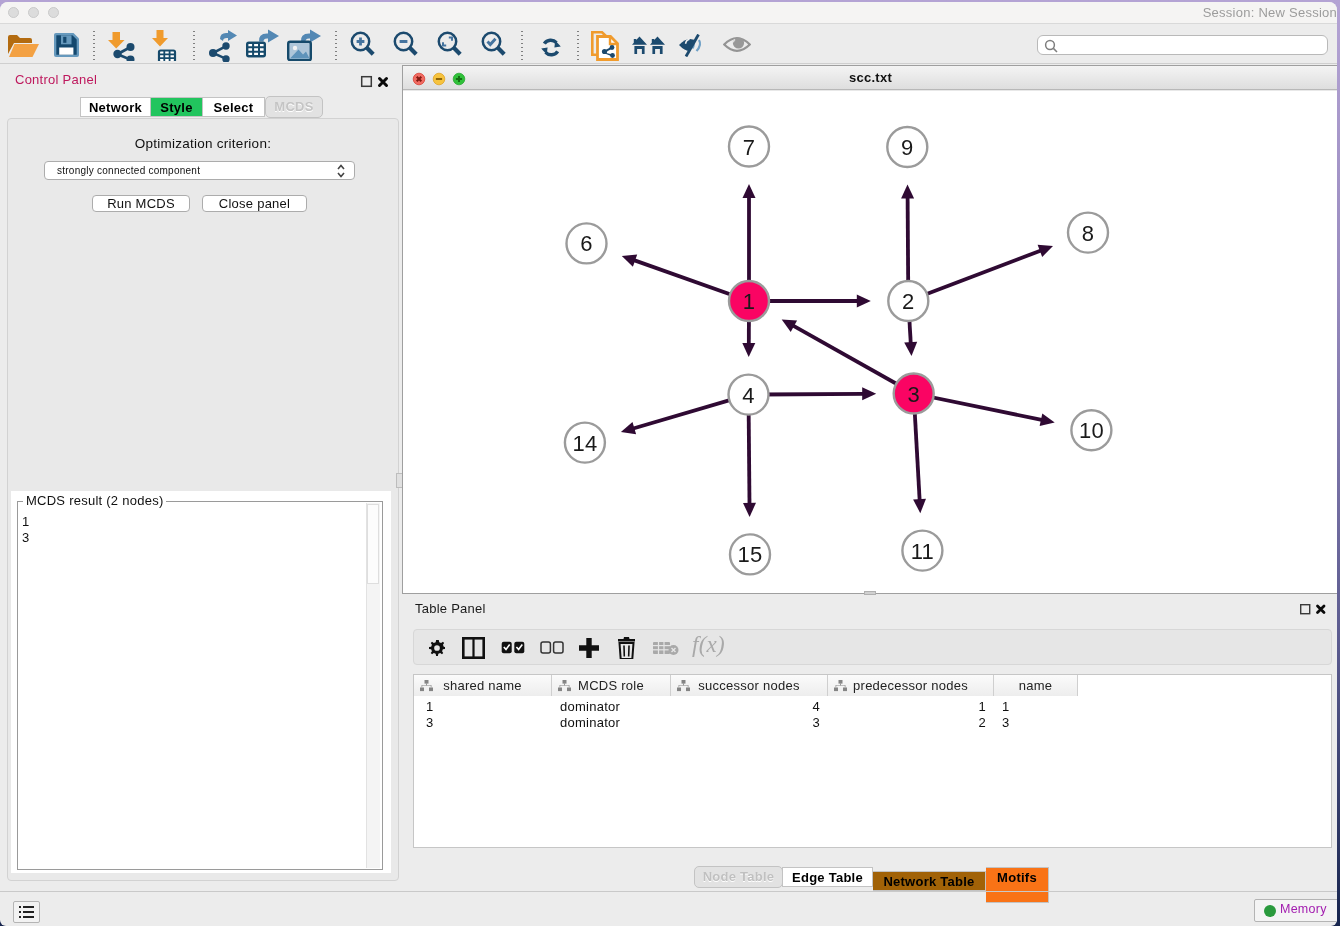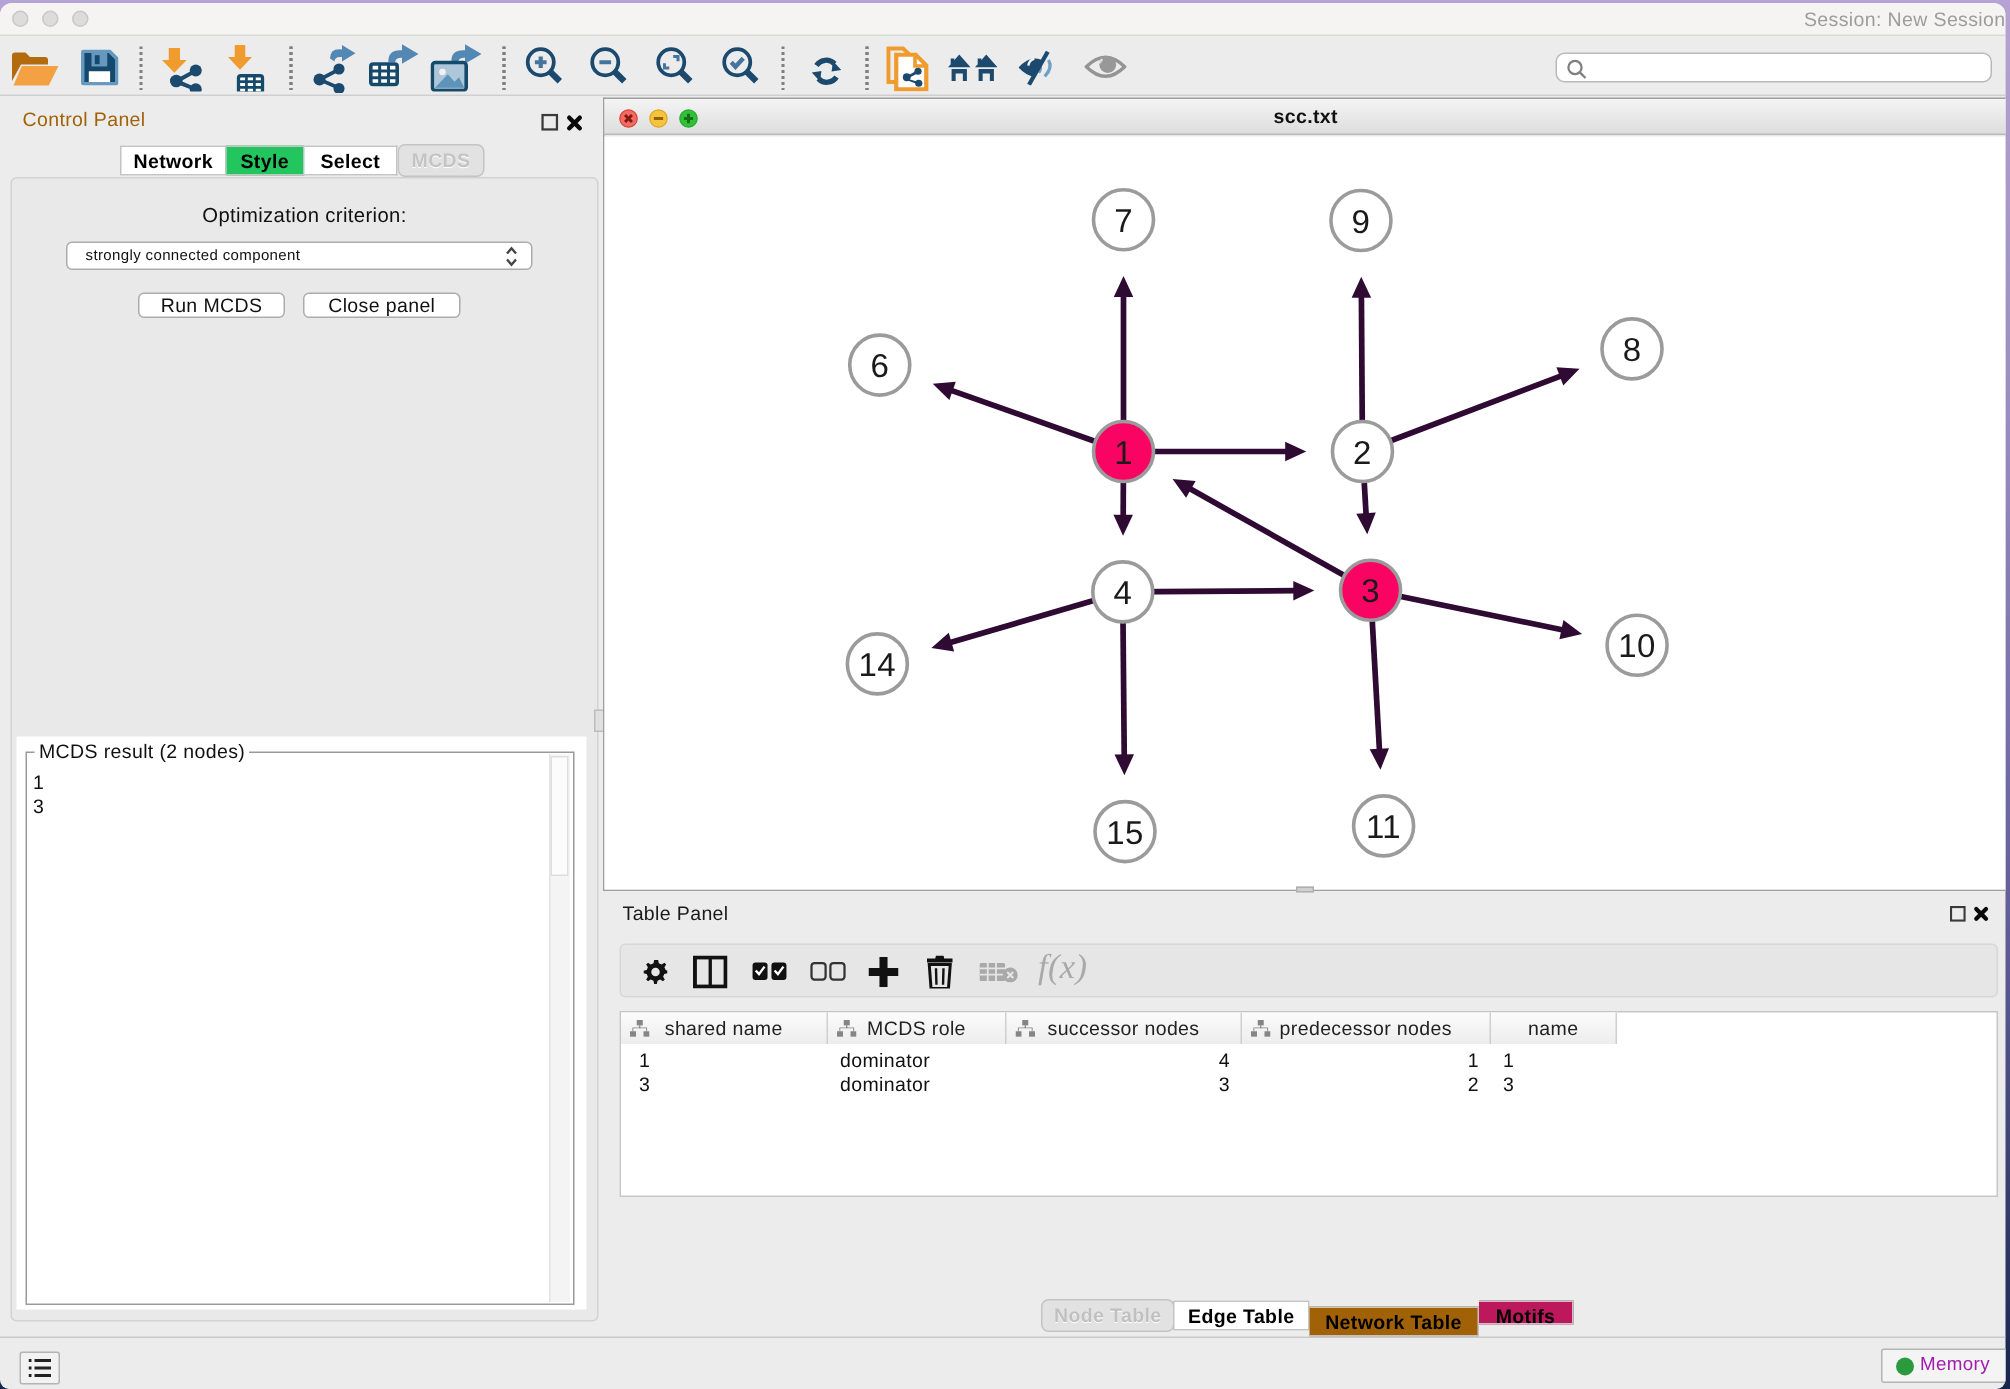--- a/index.html
+++ b/index.html
@@ -195,21 +195,21 @@
     <div class="sep" style="left:577px;"></div>
 
     <div class="abs" style="left:1037px;top:10px;width:291px;height:20px;background:#fff;border:1px solid #b9b9b9;border-radius:6px;">
       <svg width="15" height="15" style="position:absolute;left:6px;top:3px;" viewBox="0 0 15 15">
           <circle cx="6" cy="6" r="4.4" fill="none" stroke="#7e7e7e" stroke-width="1.5"></circle>
           <line x1="9.4" y1="9.4" x2="13" y2="13" stroke="#7e7e7e" stroke-width="1.5"></line>
         </svg>
     </div>
   </div>
 
-  <div class="abs" style="left:15px;top:70px;font-size:13px;color:#a16207;">Control Panel</div>
+  <div class="abs" style="left:15px;top:70px;font-size:13px;color:#be185d;">Control Panel</div>
   <svg class="abs" style="left:360px;top:73px;" width="32" height="14" viewBox="0 0 32 14">
     <rect x="1.7" y="1.7" width="9.6" height="9.6" fill="none" stroke="#3a3a3a" stroke-width="1.5"></rect>
     <path d="M19.5 3.5 L26.5 10.5 M26.5 3.5 L19.5 10.5" stroke="#0a0a0a" stroke-width="3" stroke-linecap="round"></path>
   </svg>
 
   <div class="abs" style="left:7px;top:116px;width:392px;height:763px;background:#e9e9e9;border:1px solid #d2d2d2;border-radius:4px;"></div>
 
   <div class="abs" style="left:80px;top:95px;height:20px;font-size:13px;font-weight:bold;">
     <div class="abs" style="left:185px;top:-1px;width:58px;height:22px;background:#e2e2e2;border:1px solid #c3c3c3;border-radius:5px;"></div>
     <div class="abs" style="left:0;top:0;width:71px;height:20px;background:#fff;border:1px solid #c3c3c3;text-align:center;line-height:19px;">Network</div>
@@ -369,21 +369,21 @@
           <line x1="5.5" y1="0" x2="5.5" y2="12"></line>
           <line x1="11" y1="0" x2="11" y2="12"></line>
         </g>
       <circle cx="20.5" cy="8" r="5" fill="#a9a9a9"></circle>
       <path d="M18.5 6 L22.5 10 M22.5 6 L18.5 10" stroke="#e6e6e6" stroke-width="1.4"></path>
     </svg>
 
     <div class="abs" style="left:278px;top:2px;font-family:'Liberation Serif',serif;font-style:italic;font-size:23px;color:#a9a9a9;">f(x)</div>
   </div>
 
-  <div class="abs" style="left:413px;top:672px;width:919px;height:124px;background:#fff;border:1px solid #c6c6c6;padding-left:21px;">
+  <div class="abs" style="left:413px;top:672px;width:919px;height:174px;background:#fff;border:1px solid #c6c6c6;padding-left:21px;">
     <div class="abs" id="thead" style="left:0;top:0;height:21px;width:664px;background:linear-gradient(180deg,#fbfbfb,#ededed);font-size:13px;color:#222;">
       <div class="hc" style="left:0;width:138px;">shared name</div>
       <div class="hc" style="left:138px;width:119px;">MCDS role</div>
       <div class="hc" style="left:257px;width:157px;">successor nodes</div>
       <div class="hc" style="left:414px;width:166px;">predecessor nodes</div>
       <div class="hc" style="left:580px;width:84px;">name</div>
       <svg class="hi" style="left:6px;">
           <use href="#treeicon"></use>
         </svg>
       <svg class="hi" style="left:144px;">
@@ -408,21 +408,21 @@
       <div class="abs" style="left:414px;top:19px;width:158px;text-align:right;">2</div>
       <div class="abs" style="left:588px;top:19px;">3</div>
     </div>
   </div>
 
   <div class="abs" style="left:695px;top:865px;height:20px;font-size:13px;font-weight:bold;">
     <div class="abs" style="left:-1px;top:-1px;width:89px;height:22px;background:#e2e2e2;border:1px solid #c3c3c3;border-radius:5px;"></div>
     <div class="abs" style="left:0;top:0;width:87px;height:20px;text-align:center;line-height:19px;color:#c0c0c0;text-shadow:0 1px 0 #fff;">Node Table</div>
     <div class="abs" style="left:87px;top:0;width:91px;height:20px;background:#fff;border:1px solid #c3c3c3;text-align:center;line-height:19px;">Edge Table</div>
     <div class="abs" style="left:178px;top:4px;width:113px;height:20px;background:#a16207;border:1px solid #c3c3c3;border-left:none;text-align:center;line-height:19px;">Network Table</div>
-    <div class="abs" style="left:291px;top:0;width:63px;height:16px;background:#be185d;border:1px solid #c3c3c3;border-left:none;text-align:center;line-height:19px;">Motifs</div>
+    <div class="abs" style="left:291px;top:0;width:63px;height:36px;background:#f97316;border:1px solid #c3c3c3;border-left:none;text-align:center;line-height:19px;">Motifs</div>
   </div>
 
   <div class="abs" style="left:0;top:889px;width:1337px;height:1px;background:#c9c9c9;"></div>
   <div class="abs" style="left:13px;top:899px;width:27px;height:22px;background:#f2f2f2;border:1px solid #b4b4b4;border-radius:2px;">
     <svg width="15" height="12" style="position:absolute;left:5px;top:4px;" viewBox="0 0 15 12">
       <g fill="#222">
           <rect x="0" y="0" width="2" height="2"></rect>
           <rect x="0" y="5" width="2" height="2"></rect>
           <rect x="0" y="10" width="2" height="2"></rect>
       <rect x="4" y="0" width="11" height="2"></rect>

